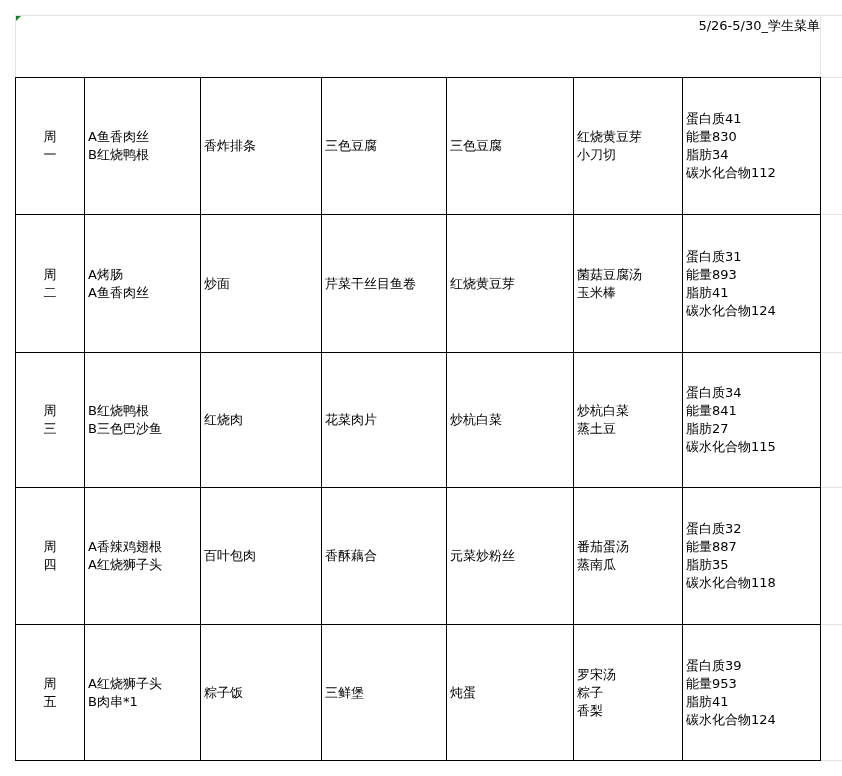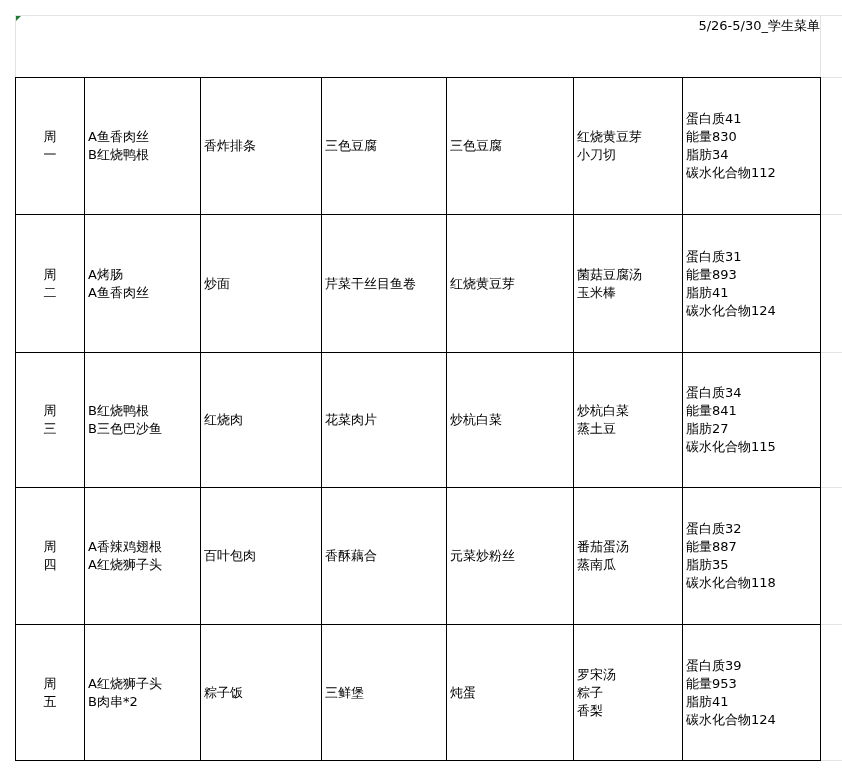--- a/index.html
+++ b/index.html
@@ -82,21 +82,21 @@
     <td class="day"><span class="line">周</span><span class="line">四</span></td>
     <td><span class="line">A香辣鸡翅根</span><span class="line">A红烧狮子头</span></td>
     <td><span class="line">百叶包肉</span></td>
     <td><span class="line">香酥藕合</span></td>
     <td><span class="line">元菜炒粉丝</span></td>
     <td><span class="line">番茄蛋汤</span><span class="line">蒸南瓜</span></td>
     <td><span class="line">蛋白质32</span><span class="line">能量887</span><span class="line">脂肪35</span><span class="line">碳水化合物118</span></td>
   </tr>
         <tr style="height: 136px;">
     <td class="day"><span class="line">周</span><span class="line">五</span></td>
-    <td><span class="line">A红烧狮子头</span><span class="line">B肉串*2</span></td>
+    <td><span class="line">A红烧狮子头</span><span class="line">B肉串*1</span></td>
     <td><span class="line">粽子饭</span></td>
     <td><span class="line">三鲜堡</span></td>
     <td><span class="line">炖蛋</span></td>
     <td><span class="line">罗宋汤</span><span class="line">粽子</span><span class="line">香梨</span></td>
     <td><span class="line">蛋白质39</span><span class="line">能量953</span><span class="line">脂肪41</span><span class="line">碳水化合物124</span></td>
   </tr>
       </tbody>
   </table>
 </div>
 

